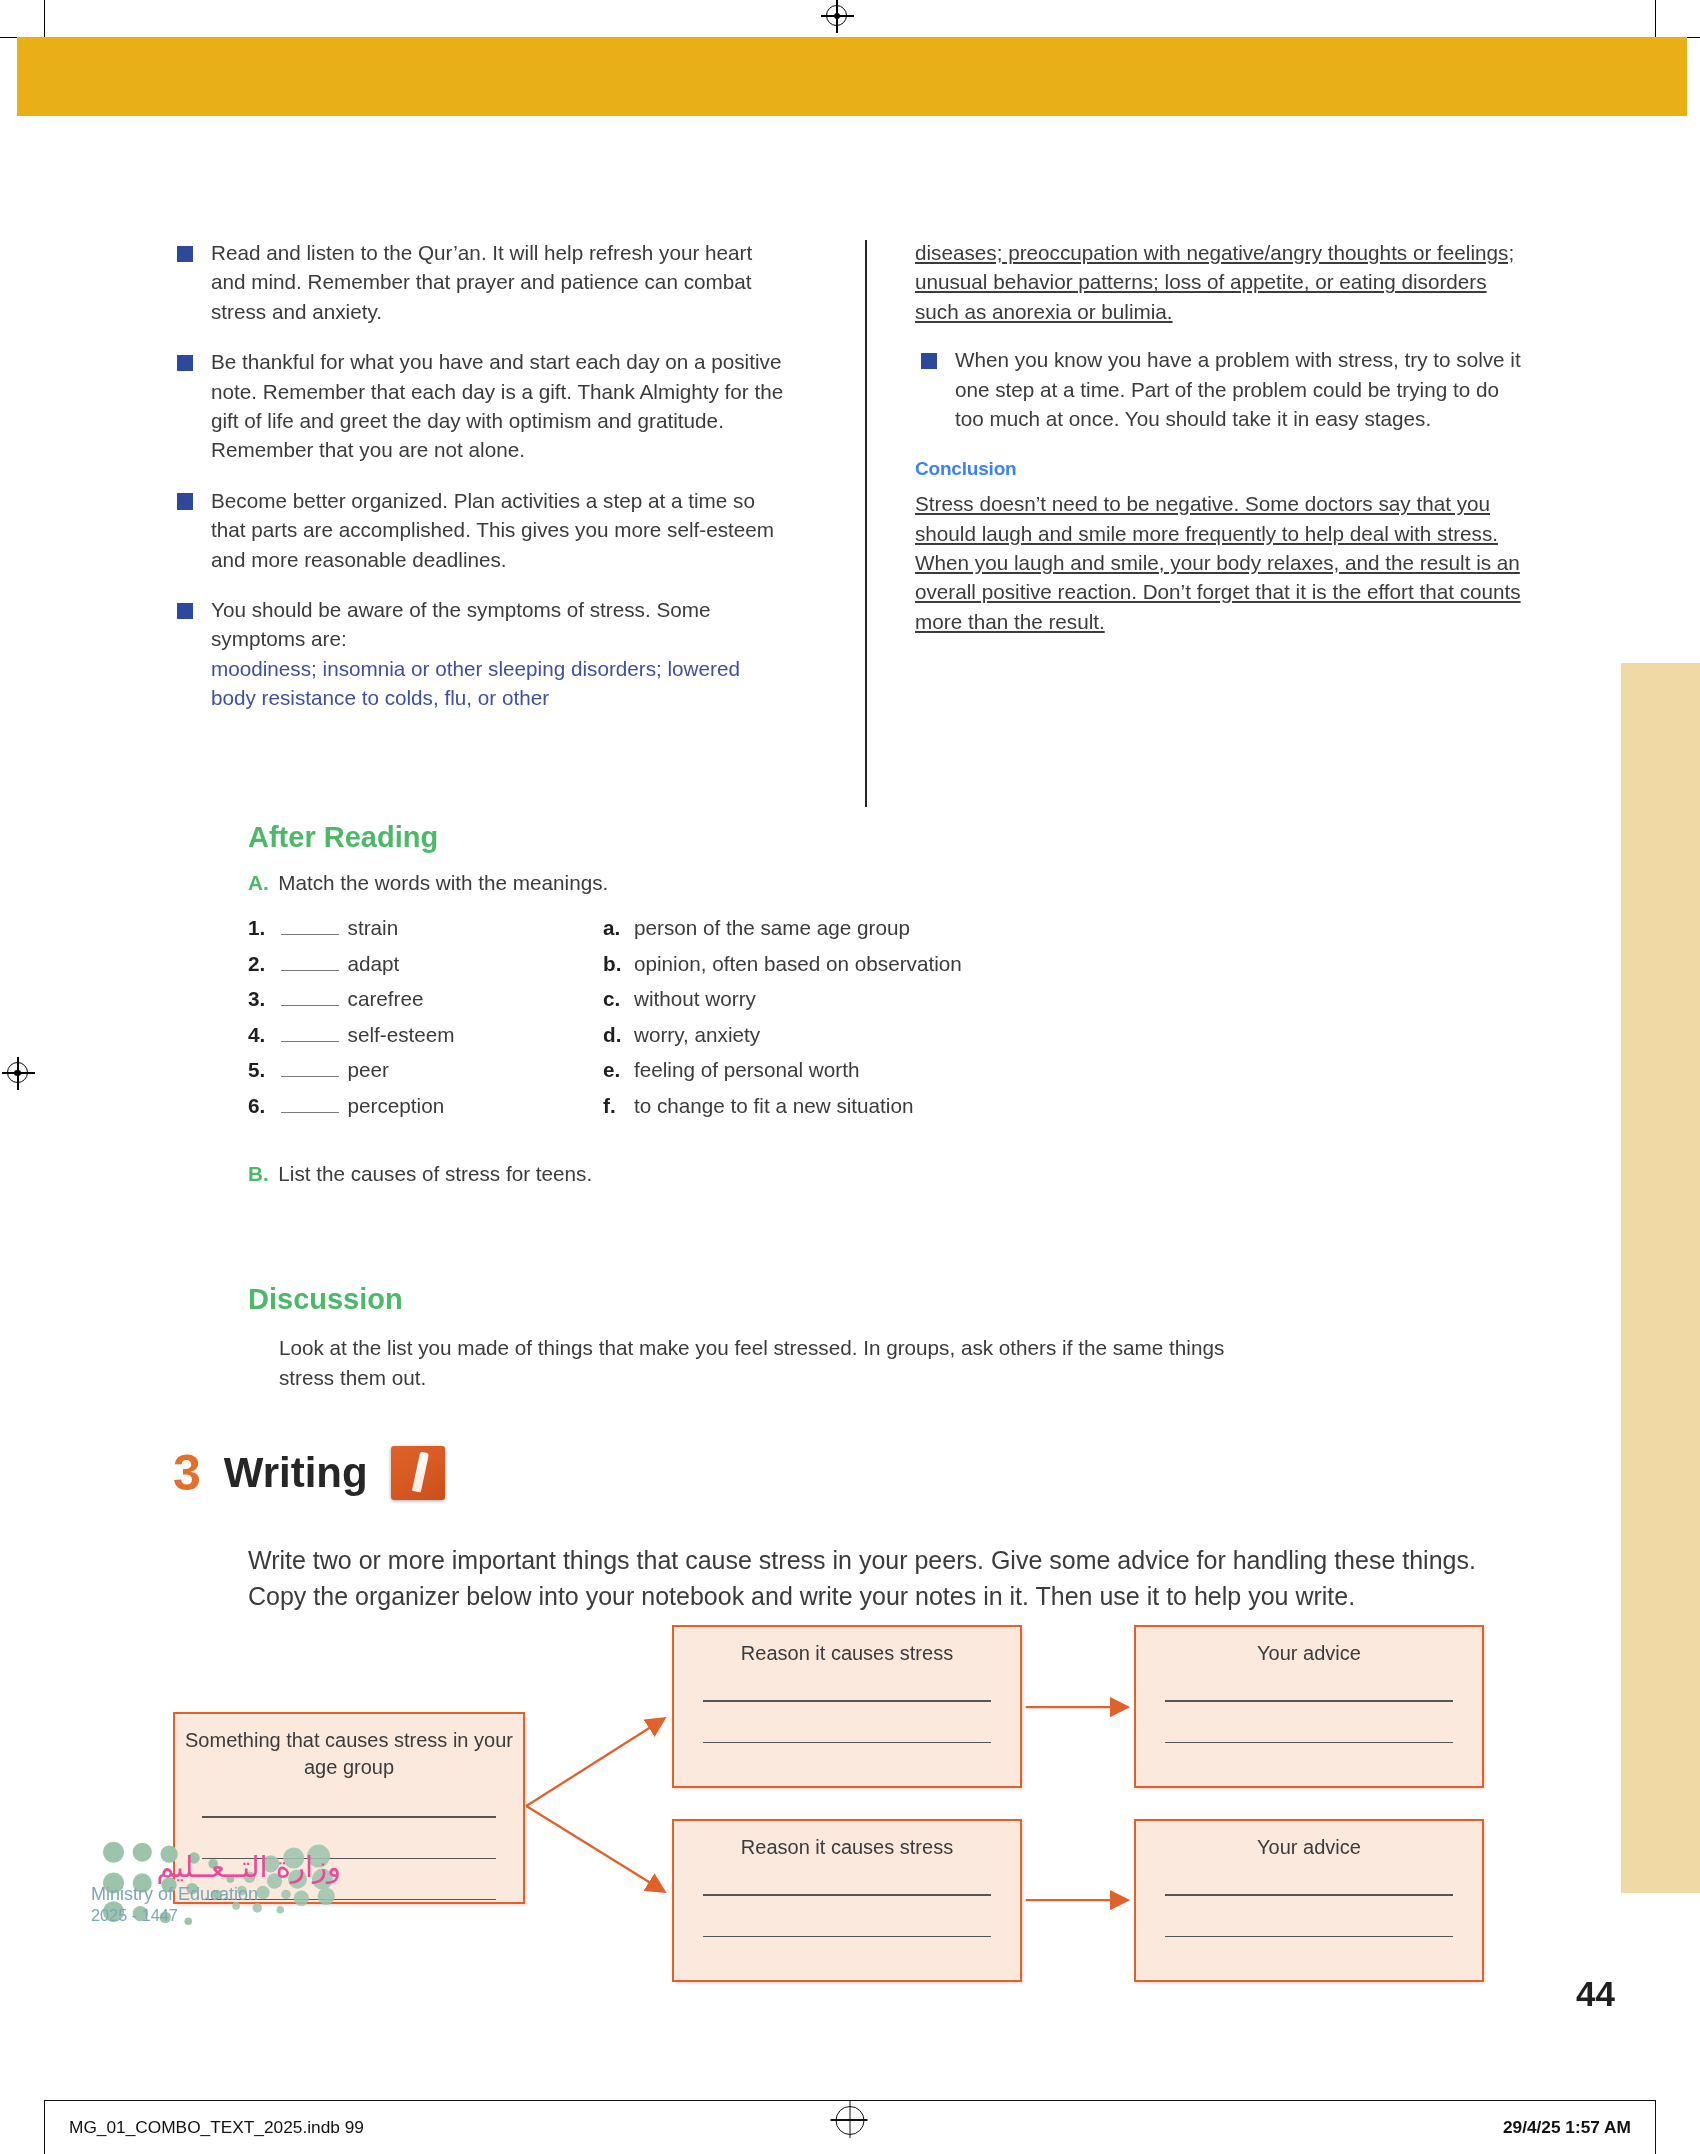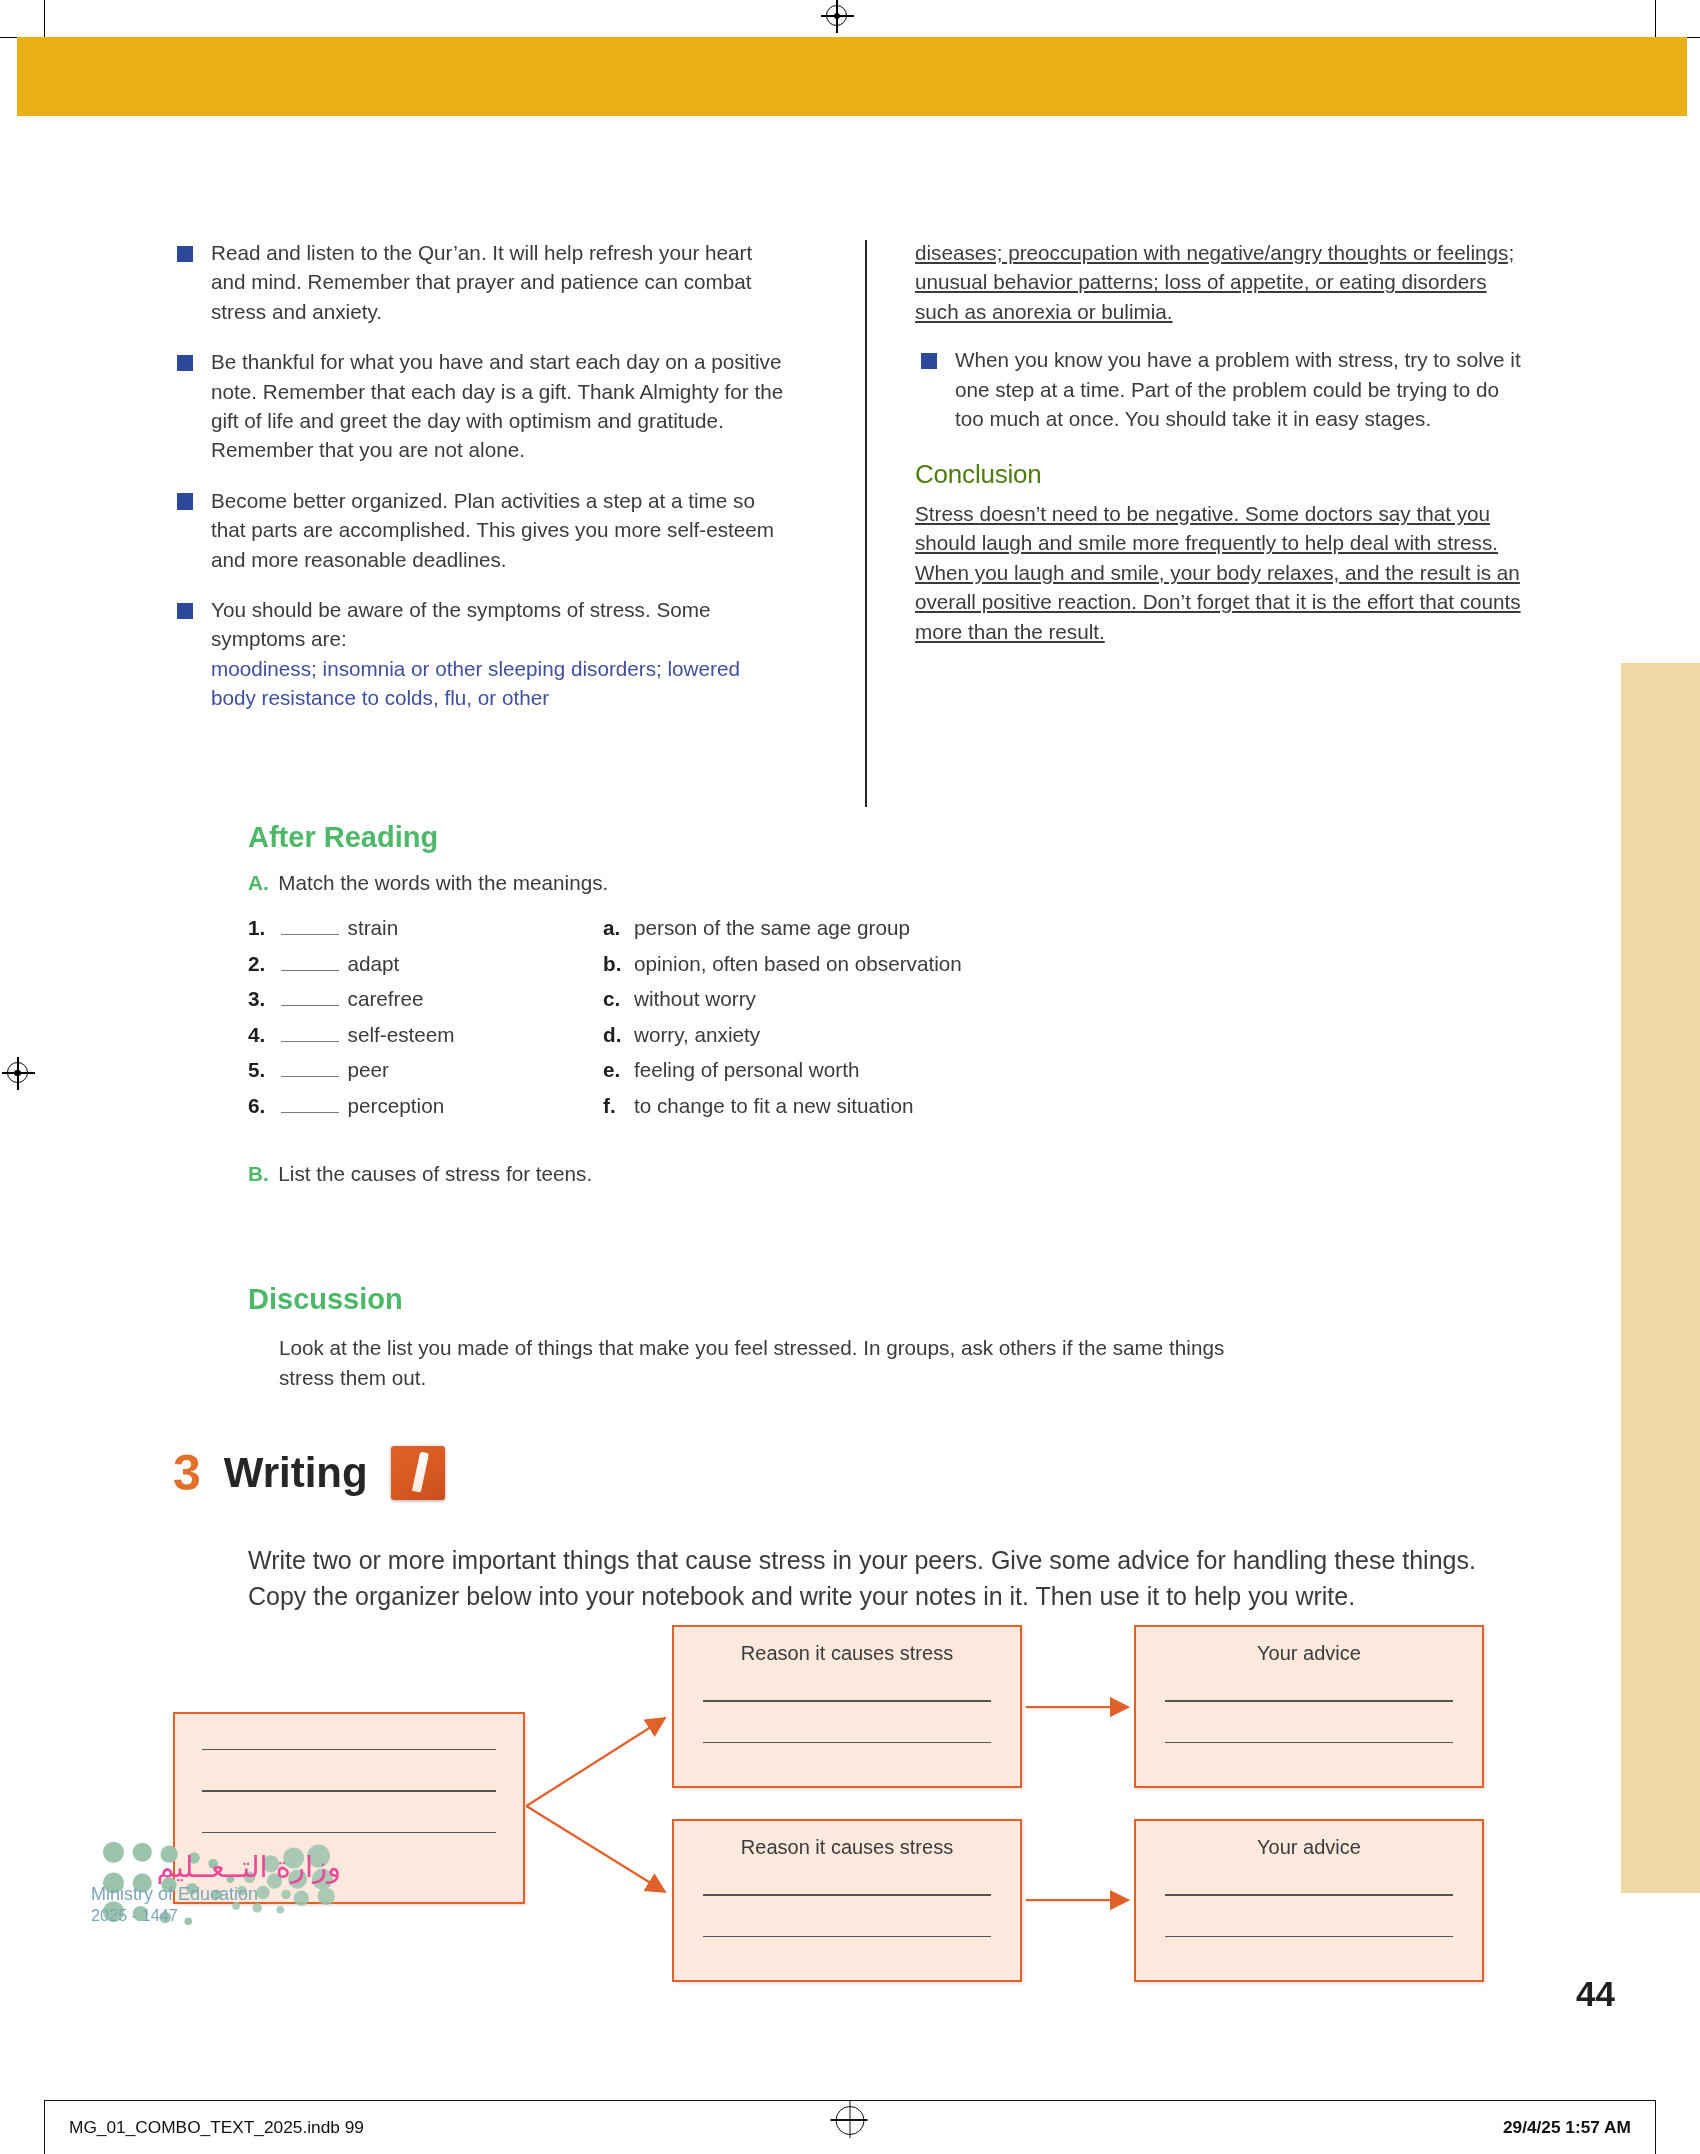--- a/index.html
+++ b/index.html
@@ -28,21 +28,21 @@
   .col-left{left:171px;top:238px;width:615px;}
   .col-right{left:915px;top:238px;width:615px;}
   .col-divider{position:absolute;left:865px;top:240px;width:1.9px;height:567px;background:#262626;}
   ul.bullets{list-style:none;margin:0;padding:0;}
   ul.bullets li{position:relative;padding-left:40px;margin-bottom:21px;}
   ul.bullets li .bq{
     position:absolute;left:5.8px;top:7.7px;width:16.3px;height:16.3px;background:#2d4a9a;
   }
   .sym{color:#3f4fa0;display:block;}
   h3.conclusion{
-    color:#4d7c0f;font-size:26px;font-weight:normal;margin:23px 0 5.8px 0;letter-spacing:-0.2px;
+    color:#3b82f6;font-size:19px;font-weight:bold;margin:23px 0 5.8px 0;letter-spacing:-0.2px;
   }
   p.body-para{margin:0;font-size:20.7px;line-height:1.42;color:#3b3b3b;text-decoration:underline;}
   
   .after-reading{position:absolute;left:248px;top:821px;width:1278px;}
   .sec-head{
     color:#4cb868;font-size:29px;font-weight:bold;margin:0 0 17.3px 0;
   }
   .task-line{font-size:20.7px;color:#3b3b3b;display:flex;gap:9.6px;align-items:baseline;}
   .task-letter{color:#4cb868;font-weight:bold;}
   .match-wrap{display:flex;margin-top:21px;}
@@ -277,20 +277,21 @@
         <path d="M0,0 L9,4.5 L0,9 z" fill="#e0622a"></path>
       </marker>
     </defs>
     <path d="M548,1880 L690,1790" stroke="#e0622a" stroke-width="2.4" fill="none" marker-end="url(#ah)"></path>
     <path d="M548,1880 L690,1968" stroke="#e0622a" stroke-width="2.4" fill="none" marker-end="url(#ah)"></path>
     <path d="M1068,1777 L1172,1777" stroke="#e0622a" stroke-width="2.4" fill="none" marker-end="url(#ah)"></path>
     <path d="M1068,1978 L1172,1978" stroke="#e0622a" stroke-width="2.4" fill="none" marker-end="url(#ah)"></path>
   </svg>
 
   <div class="obox box-main">
+    <div class="otitle">Something that causes stress in your age group</div>
     <div class="wline" style="width:294px;margin-top:35px;"></div>
     <div class="wline" style="width:294px;margin-top:40px;"></div>
     <div class="wline" style="width:294px;margin-top:40px;"></div>
   </div>
 
   <div class="obox box-r1">
     <div class="otitle">Reason it causes stress</div>
     <div class="wline" style="width:288px;margin-top:33px;"></div>
     <div class="wline" style="width:288px;margin-top:40px;"></div>
   </div>

